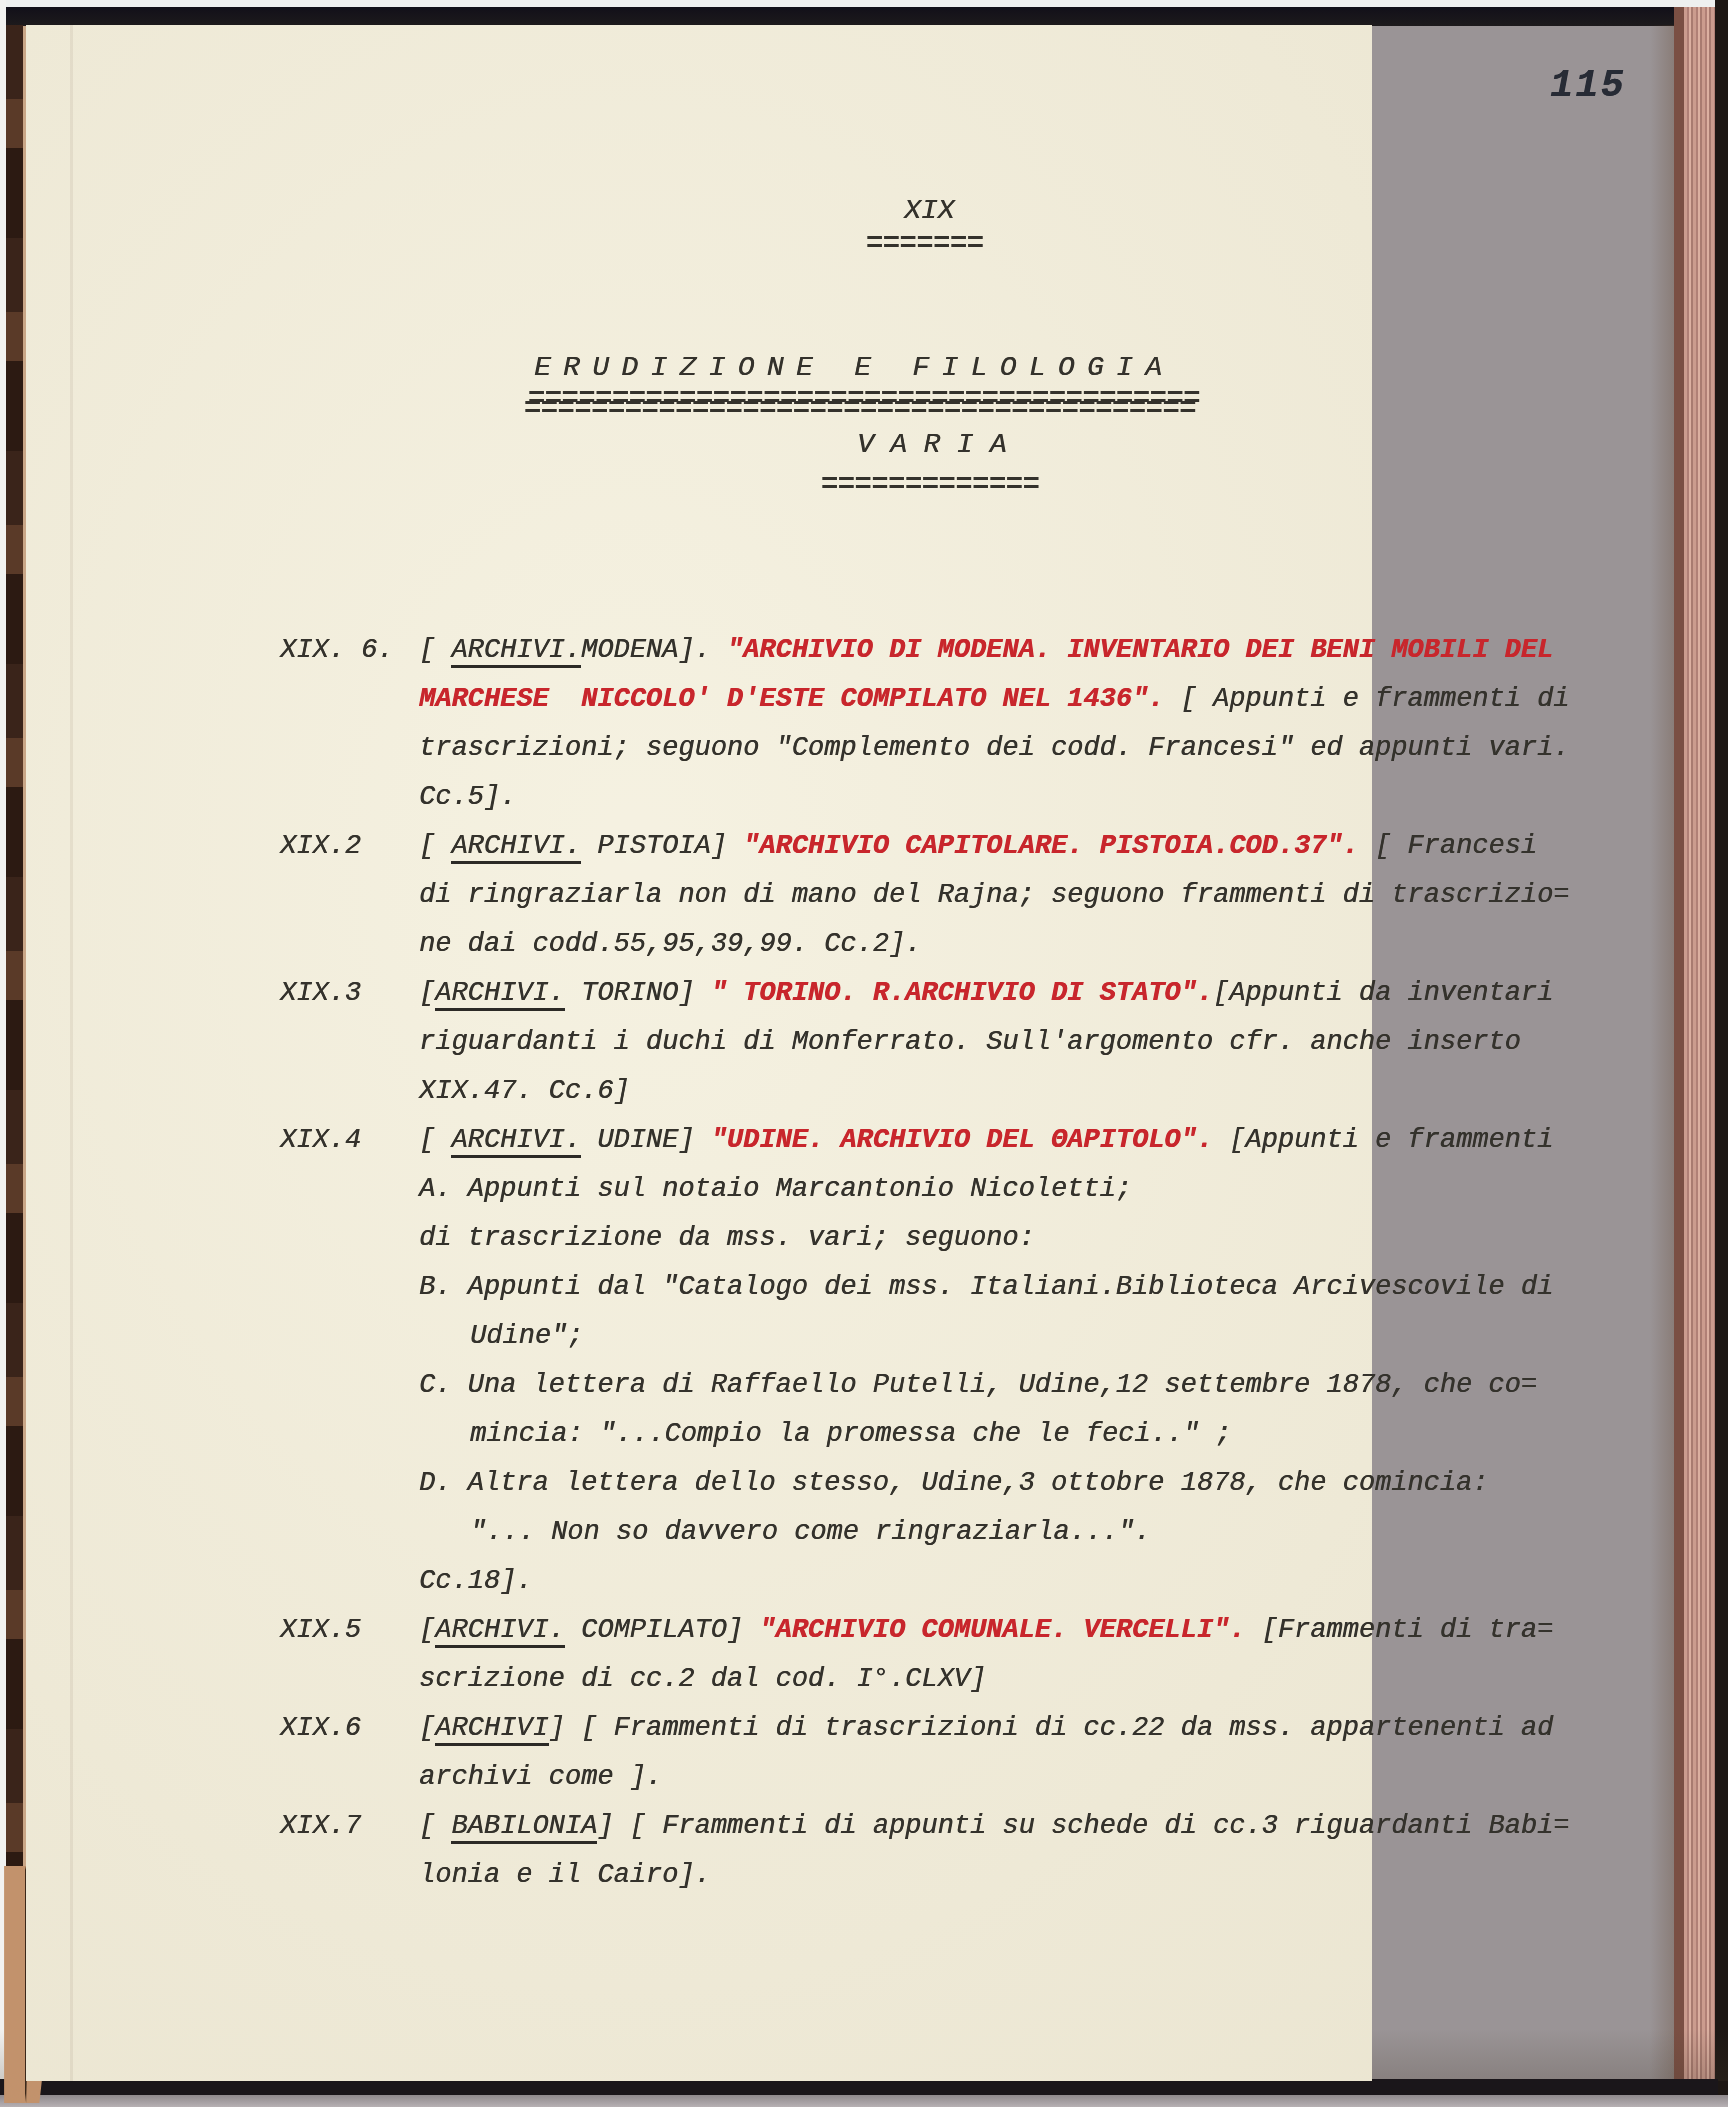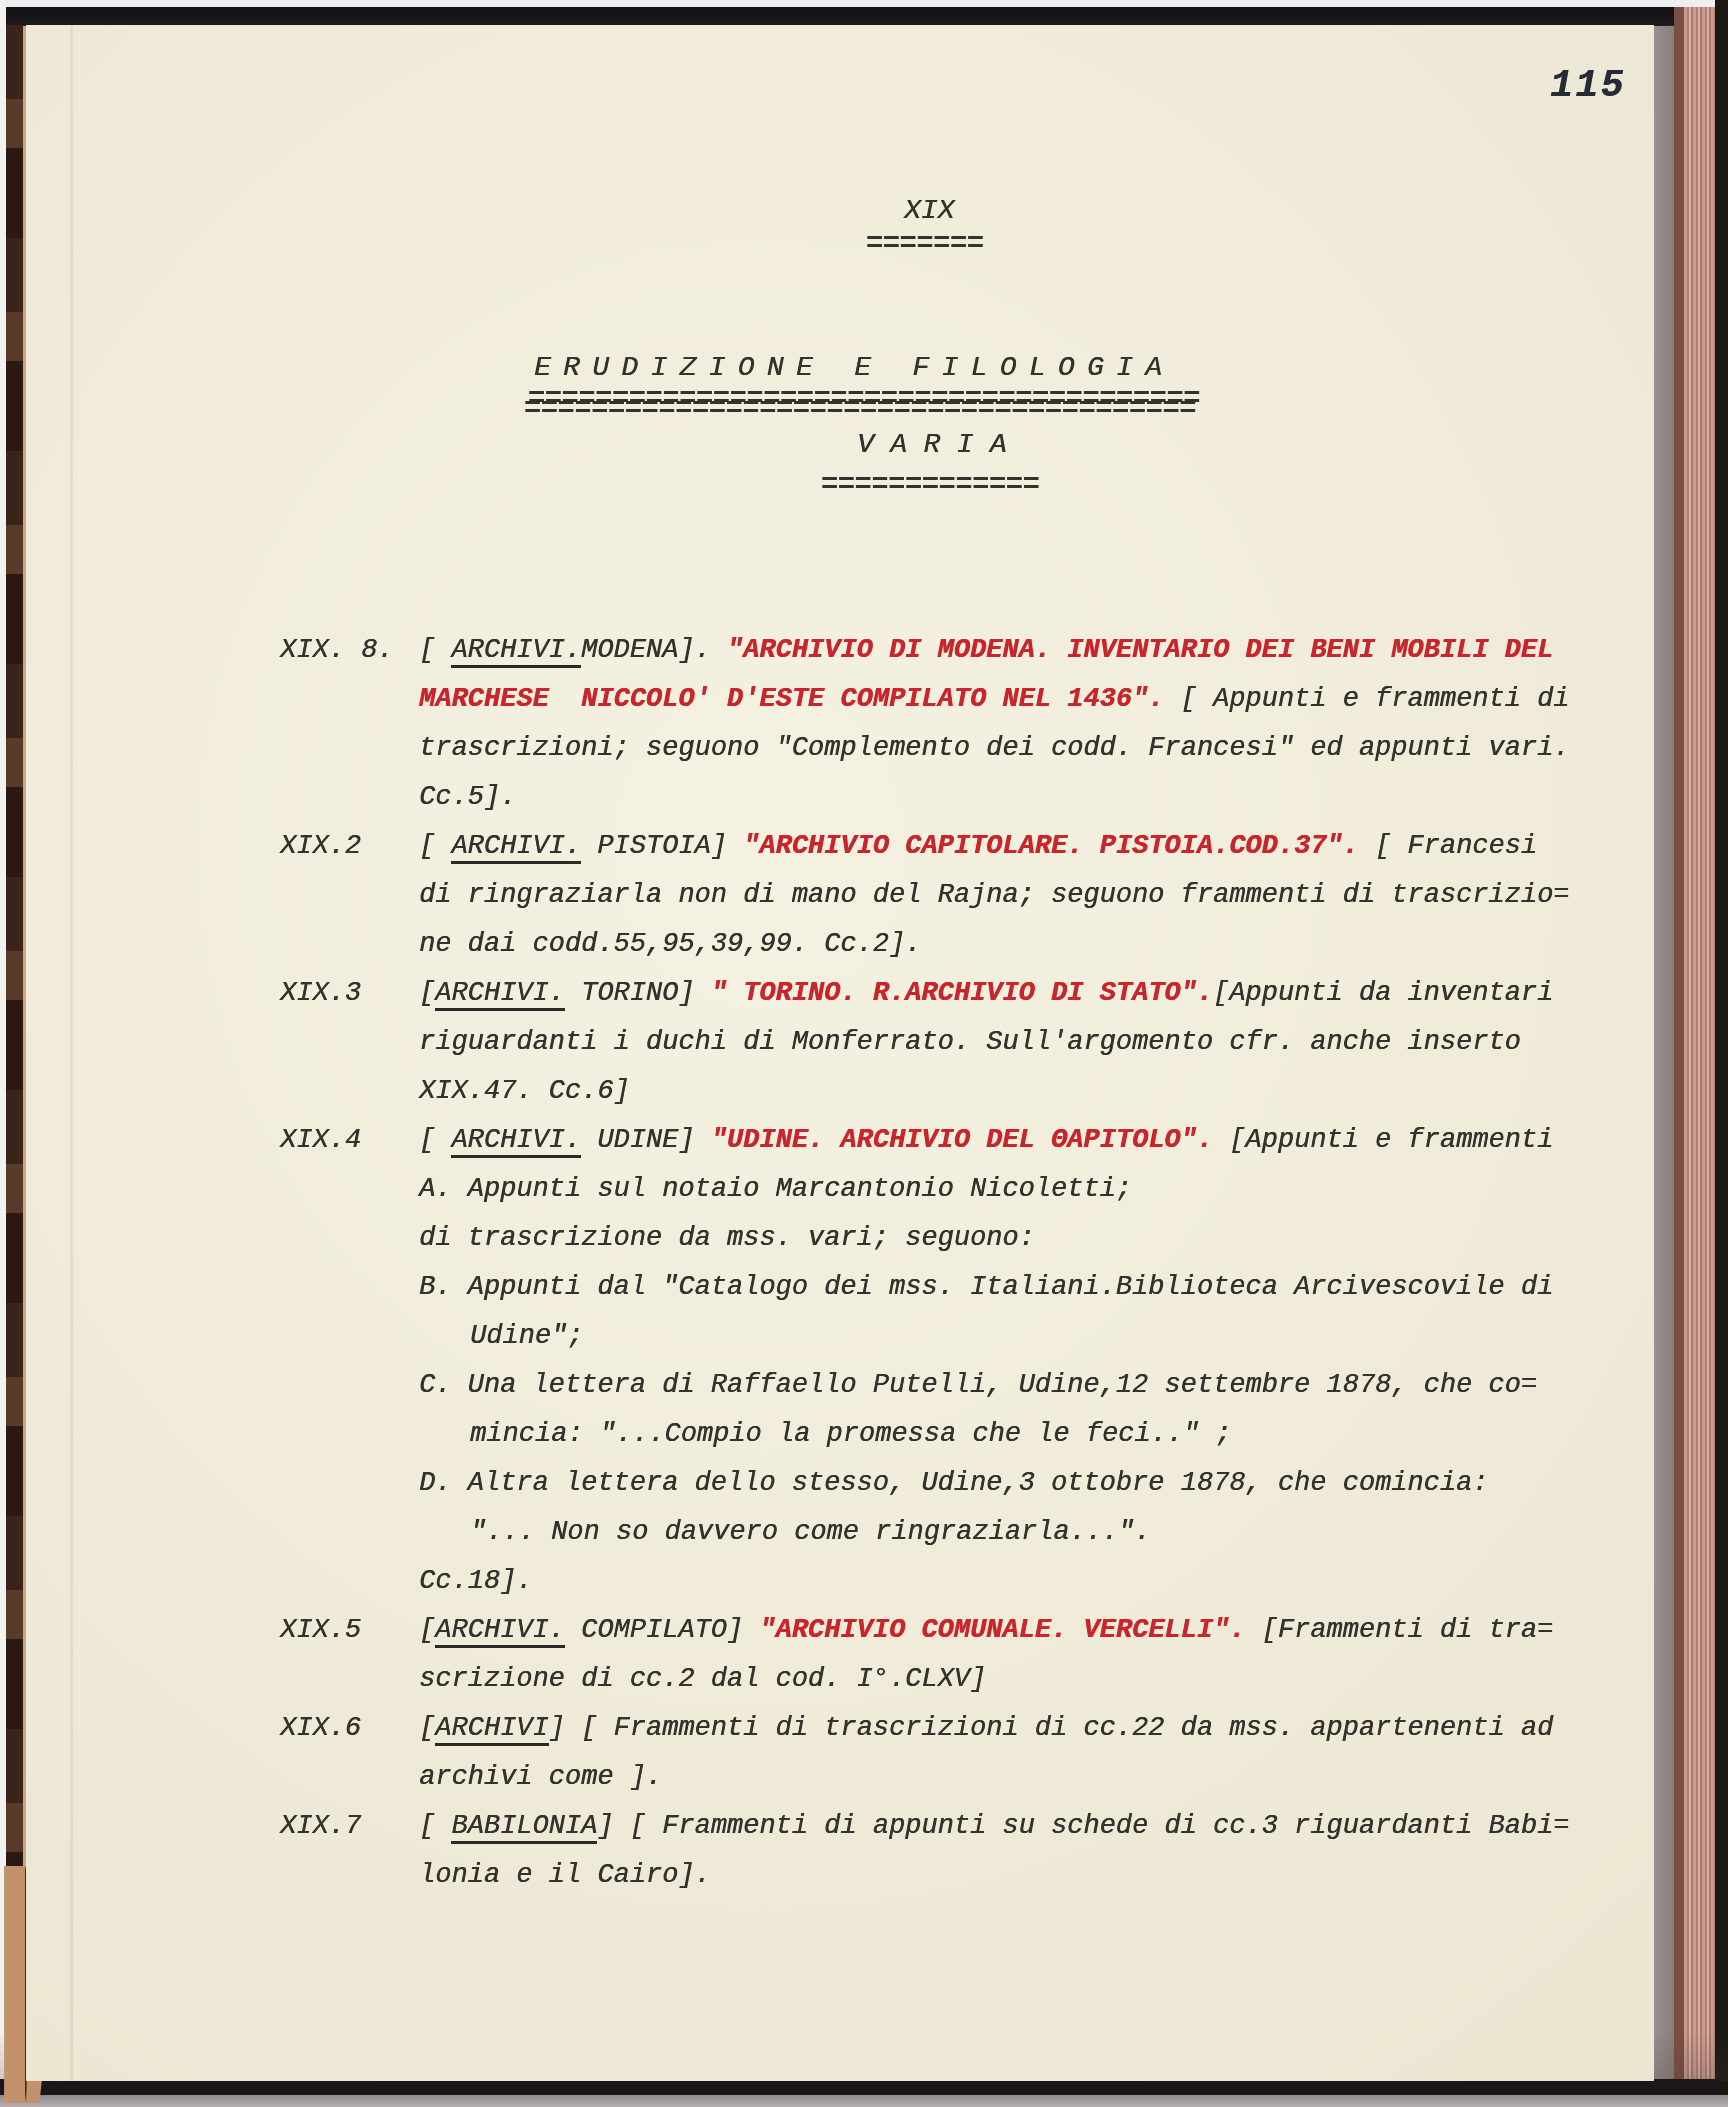--- a/index.html
+++ b/index.html
@@ -23,21 +23,21 @@
     background:linear-gradient(90deg,rgba(96,66,44,0) 0%,rgba(96,66,44,0.30) 100%);}
   .right-brown{position:absolute;left:1674px;top:6.5px;width:9.8px;height:2101px;background:#7a4f43;}
   .right-stack{position:absolute;left:1684px;top:6.5px;width:33px;height:2101px;
     background:repeating-linear-gradient(90deg,#cb9c8e 0 3.3px,#b08076 3.3px 4.9px,#dcb0a1 4.9px 7.4px,#a87b70 7.4px 9px);}
   .right-dark{position:absolute;left:1715px;top:0;width:13px;height:2107px;background:#1d1714;}
   .bottom-shadow{position:absolute;left:0;top:2029px;width:1728px;height:52px;
     background:linear-gradient(180deg,rgba(70,58,44,0) 0%,rgba(70,58,44,0.22) 100%);}
   .bottom-black{position:absolute;left:0;top:2079px;width:1718px;height:15.5px;background:#1a161a;}
   .bottom-gray{position:absolute;left:0;top:2095px;width:1728px;height:12.3px;background:linear-gradient(180deg,#8f898c,#b7b1b4);}
   
-  .paper{position:absolute;left:26px;top:24.5px;width:1628px;height:2056px;
+  .paper{position:absolute;left:26px;top:24.5px;width:1346px;height:2056px;
     background:
       radial-gradient(ellipse 140% 120% at 45% 40%, rgba(255,255,250,0.25), rgba(120,100,60,0.10)),
       #f2edd9;
   }
   .paper::before{content:"";position:absolute;left:44px;top:0;width:2.5px;height:100%;background:rgba(90,70,40,0.08);}
   
   .tw{font-style:italic;color:#34322c;text-shadow:0.4px 0 0 currentColor;}
   .red{color:#c8262c;font-weight:bold;text-shadow:0.5px 0 0 currentColor;}
   .ul{border-bottom:3.3px solid #2c2a26;font-style:italic;}
   .page-number{position:absolute;left:1524px;top:39px;font-size:38px;font-weight:bold;font-style:italic;
@@ -79,21 +79,21 @@
   <div class="h-chapter-ul tw">=======</div>
 
   <div class="h-title tw">ERUDIZIONE E FILOLOGIA</div>
   <div class="h-title-ul1 tw">========================================</div>
   <div class="h-title-ul2 tw">========================================</div>
 
   <div class="h-sub tw">VARIA</div>
   <div class="h-sub-ul tw">=============</div>
 
   <div class="entries tw">
-      <div class="row"><span class="num">XIX. 8.</span><span>[ </span><span class="ul">ARCHIVI.</span><span>MODENA]. </span><span class="red">"ARCHIVIO DI MODENA. INVENTARIO DEI BENI MOBILI DEL</span></div>
+      <div class="row"><span class="num">XIX. 6.</span><span>[ </span><span class="ul">ARCHIVI.</span><span>MODENA]. </span><span class="red">"ARCHIVIO DI MODENA. INVENTARIO DEI BENI MOBILI DEL</span></div>
       <div class="row"><span class="red">MARCHESE  NICCOLO' D'ESTE COMPILATO NEL 1436". </span><span>[ Appunti e frammenti di</span></div>
       <div class="row"><span>trascrizioni; seguono "Complemento dei codd. Francesi" ed appunti vari.</span></div>
       <div class="row"><span>Cc.5].</span></div>
       <div class="row"><span class="num">XIX.2</span><span>[ </span><span class="ul">ARCHIVI.</span><span> PISTOIA] </span><span class="red">"ARCHIVIO CAPITOLARE. PISTOIA.COD.37". </span><span>[ Francesi</span></div>
       <div class="row"><span>di ringraziarla non di mano del Rajna; seguono frammenti di trascrizio=</span></div>
       <div class="row"><span>ne dai codd.55,95,39,99. Cc.2].</span></div>
       <div class="row"><span class="num">XIX.3</span><span>[</span><span class="ul">ARCHIVI.</span><span> TORINO] </span><span class="red">" TORINO. R.ARCHIVIO DI STATO".</span><span>[Appunti da inventari</span></div>
       <div class="row"><span>riguardanti i duchi di Monferrato. Sull'argomento cfr. anche inserto</span></div>
       <div class="row"><span>XIX.47. Cc.6]</span></div>
       <div class="row"><span class="num">XIX.4</span><span>[ </span><span class="ul">ARCHIVI.</span><span> UDINE] </span><span class="red">"UDINE. ARCHIVIO DEL ΘAPITOLO". </span><span>[Appunti e frammenti</span></div>

